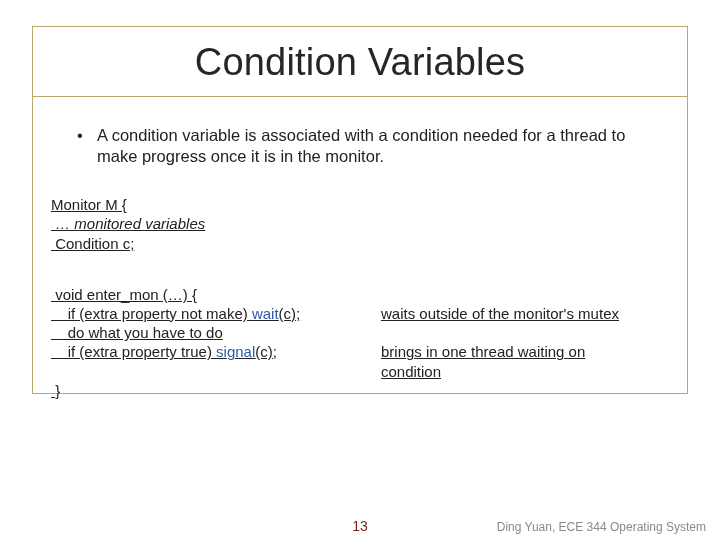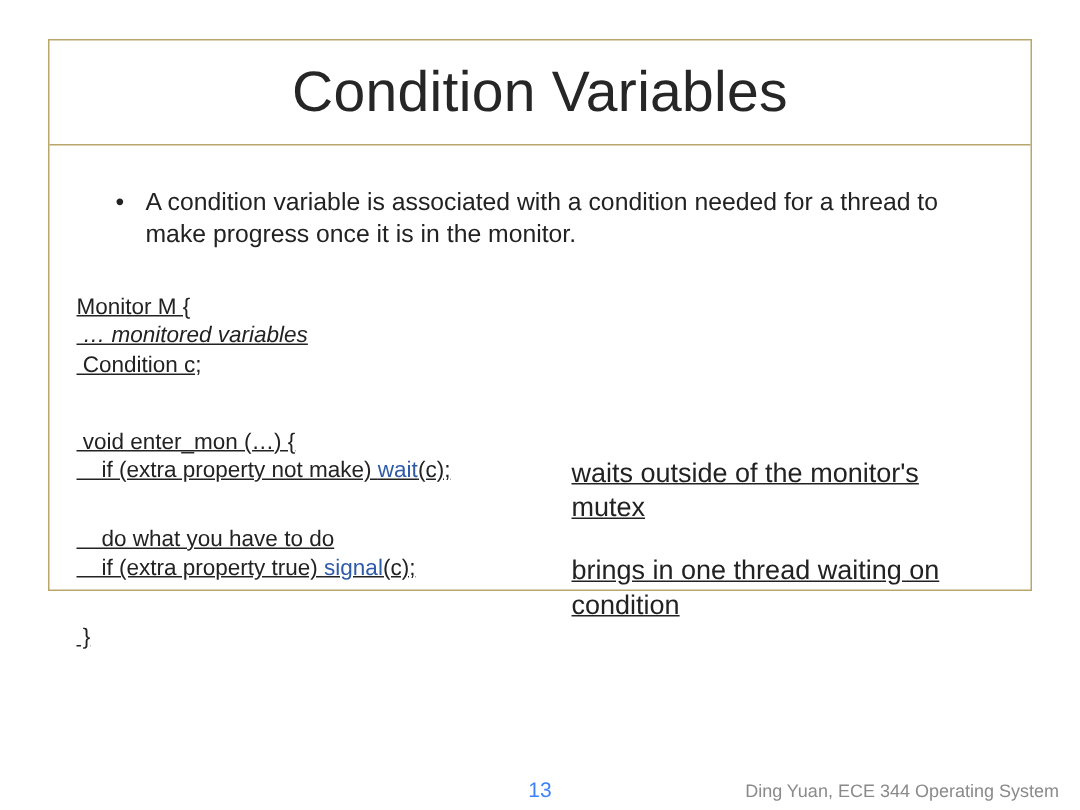--- a/index.html
+++ b/index.html
@@ -63,32 +63,32 @@
   .fn-row {
     display: flex;
   }
   .fn-left {
     width: 330px;
     flex: 0 0 330px;
     white-space: pre;
   }
   .fn-right {
     flex: 1;
-    font-size: 18px;
+    font-size: 15px;
   }
   .wait-color { color: #2e5aa8; }
   .signal-color { color: #2e5aa8; }
   .page-number {
     position: absolute;
     bottom: 6px;
     left: 0;
     width: 100%;
     text-align: center;
     font-size: 14px;
-    color: #3b82f6;
+    color: #7f1d1d;
   }
   .footer-credit {
     position: absolute;
     bottom: 6px;
     right: 14px;
     font-size: 12px;
     color: #8a8a8a;
   }
 </style>
 </head>

